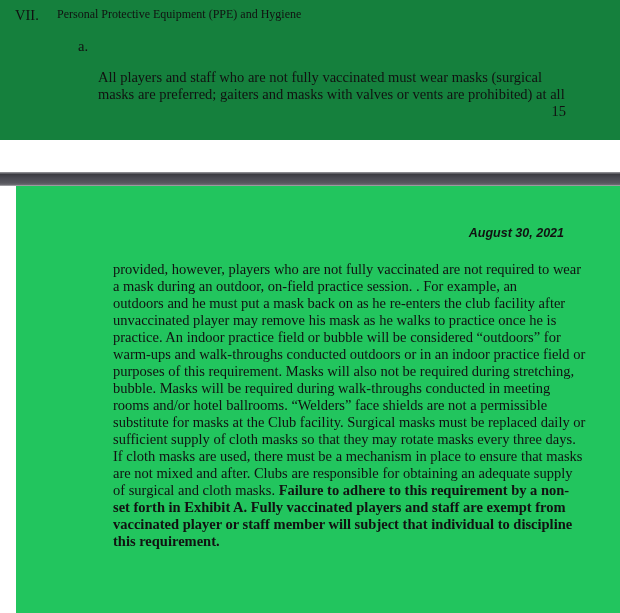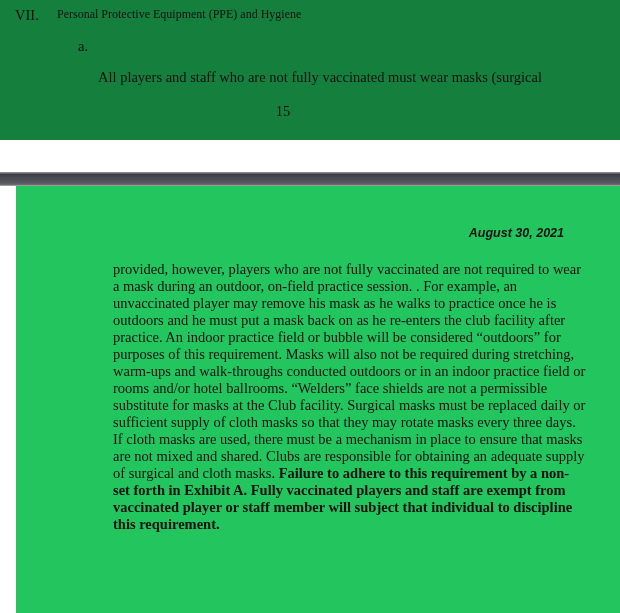--- a/index.html
+++ b/index.html
@@ -48,21 +48,21 @@
       font-size: 14.5px;
       line-height: 17px;
       margin-top: 31px;
     }
     .item-text span { display: block; white-space: nowrap; }
     .page-number {
       position: absolute;
       left: 0;
       width: 566px;
       top: 103px;
-      text-align: center;
+      text-align: right;
       font-size: 14.5px;
     }
     .page-divider {
       position: absolute;
       left: 0;
       top: 172px;
       width: 620px;
       height: 14px;
       background: linear-gradient(#8a8a8f 0px, #8a8a8f 1px, #3a3a40 2px, #4a4a52 6px, #58585f 11px, #6e6e74 13px, #c8c8cc 14px);
     }
@@ -98,39 +98,41 @@
   </style>
 </head>
 <body>
 
 <div class="page-top">
   <div class="section-num">VII.</div>
   <div class="section-title">Personal Protective Equipment (PPE) and Hygiene</div>
   <div class="item-marker">a.</div>
   <div class="item-text">
     <span>All players and staff who are not fully vaccinated must wear masks (surgical</span>
+    <span>masks are preferred; gaiters and masks with valves or vents are prohibited) at all</span>
   </div>
   <div class="page-number">15</div>
 </div>
 
 <div class="page-divider"></div>
 
 <div class="page-bottom">
   <div class="header-date">August 30, 2021</div>
   <div class="body-text">
     <span>provided, however, players who are not fully vaccinated are not required to wear</span>
     <span>a mask during an outdoor, on-field practice session. .  For example, an</span>
+    <span>outdoors and he must put a mask back on as he re-enters the club facility after</span>
     <span>unvaccinated player may remove his mask as he walks to practice once he is</span>
-    <span>outdoors and he must put a mask back on as he re-enters the club facility after</span>
     <span>practice.  An indoor practice field or bubble will be considered “outdoors” for</span>
+    <span>warm-ups and walk-throughs conducted outdoors or in an indoor practice field or</span>
     <span>purposes of this requirement.  Masks will also not be required during stretching,</span>
-    <span>warm-ups and walk-throughs conducted outdoors or in an indoor practice field or</span>
+    <span>bubble.  Masks will be required during walk-throughs conducted in meeting</span>
     <span>rooms and/or hotel ballrooms.  “Welders” face shields are not a permissible</span>
     <span>substitute for masks at the Club facility.  Surgical masks must be replaced daily or</span>
     <span>sufficient supply of cloth masks so that they may rotate masks every three days.</span>
     <span>If cloth masks are used, there must be a mechanism in place to ensure that masks</span>
-    <span>are not mixed and shared.  Clubs are responsible for obtaining an adequate supply</span>
+    <span>are not mixed and after.  Clubs are responsible for obtaining an adequate supply</span>
     <span><span style="display:inline">of surgical and cloth masks.  </span><span style="display:inline" class="b">Failure to adhere to this requirement by a non-</span></span>
     <span class="bold">set forth in Exhibit A.  Fully vaccinated players and staff are exempt from</span>
     <span class="bold">vaccinated player or staff member will subject that individual to discipline</span>
     <span class="bold">this requirement.</span>
   </div>
 </div>
 
 </body></html>

